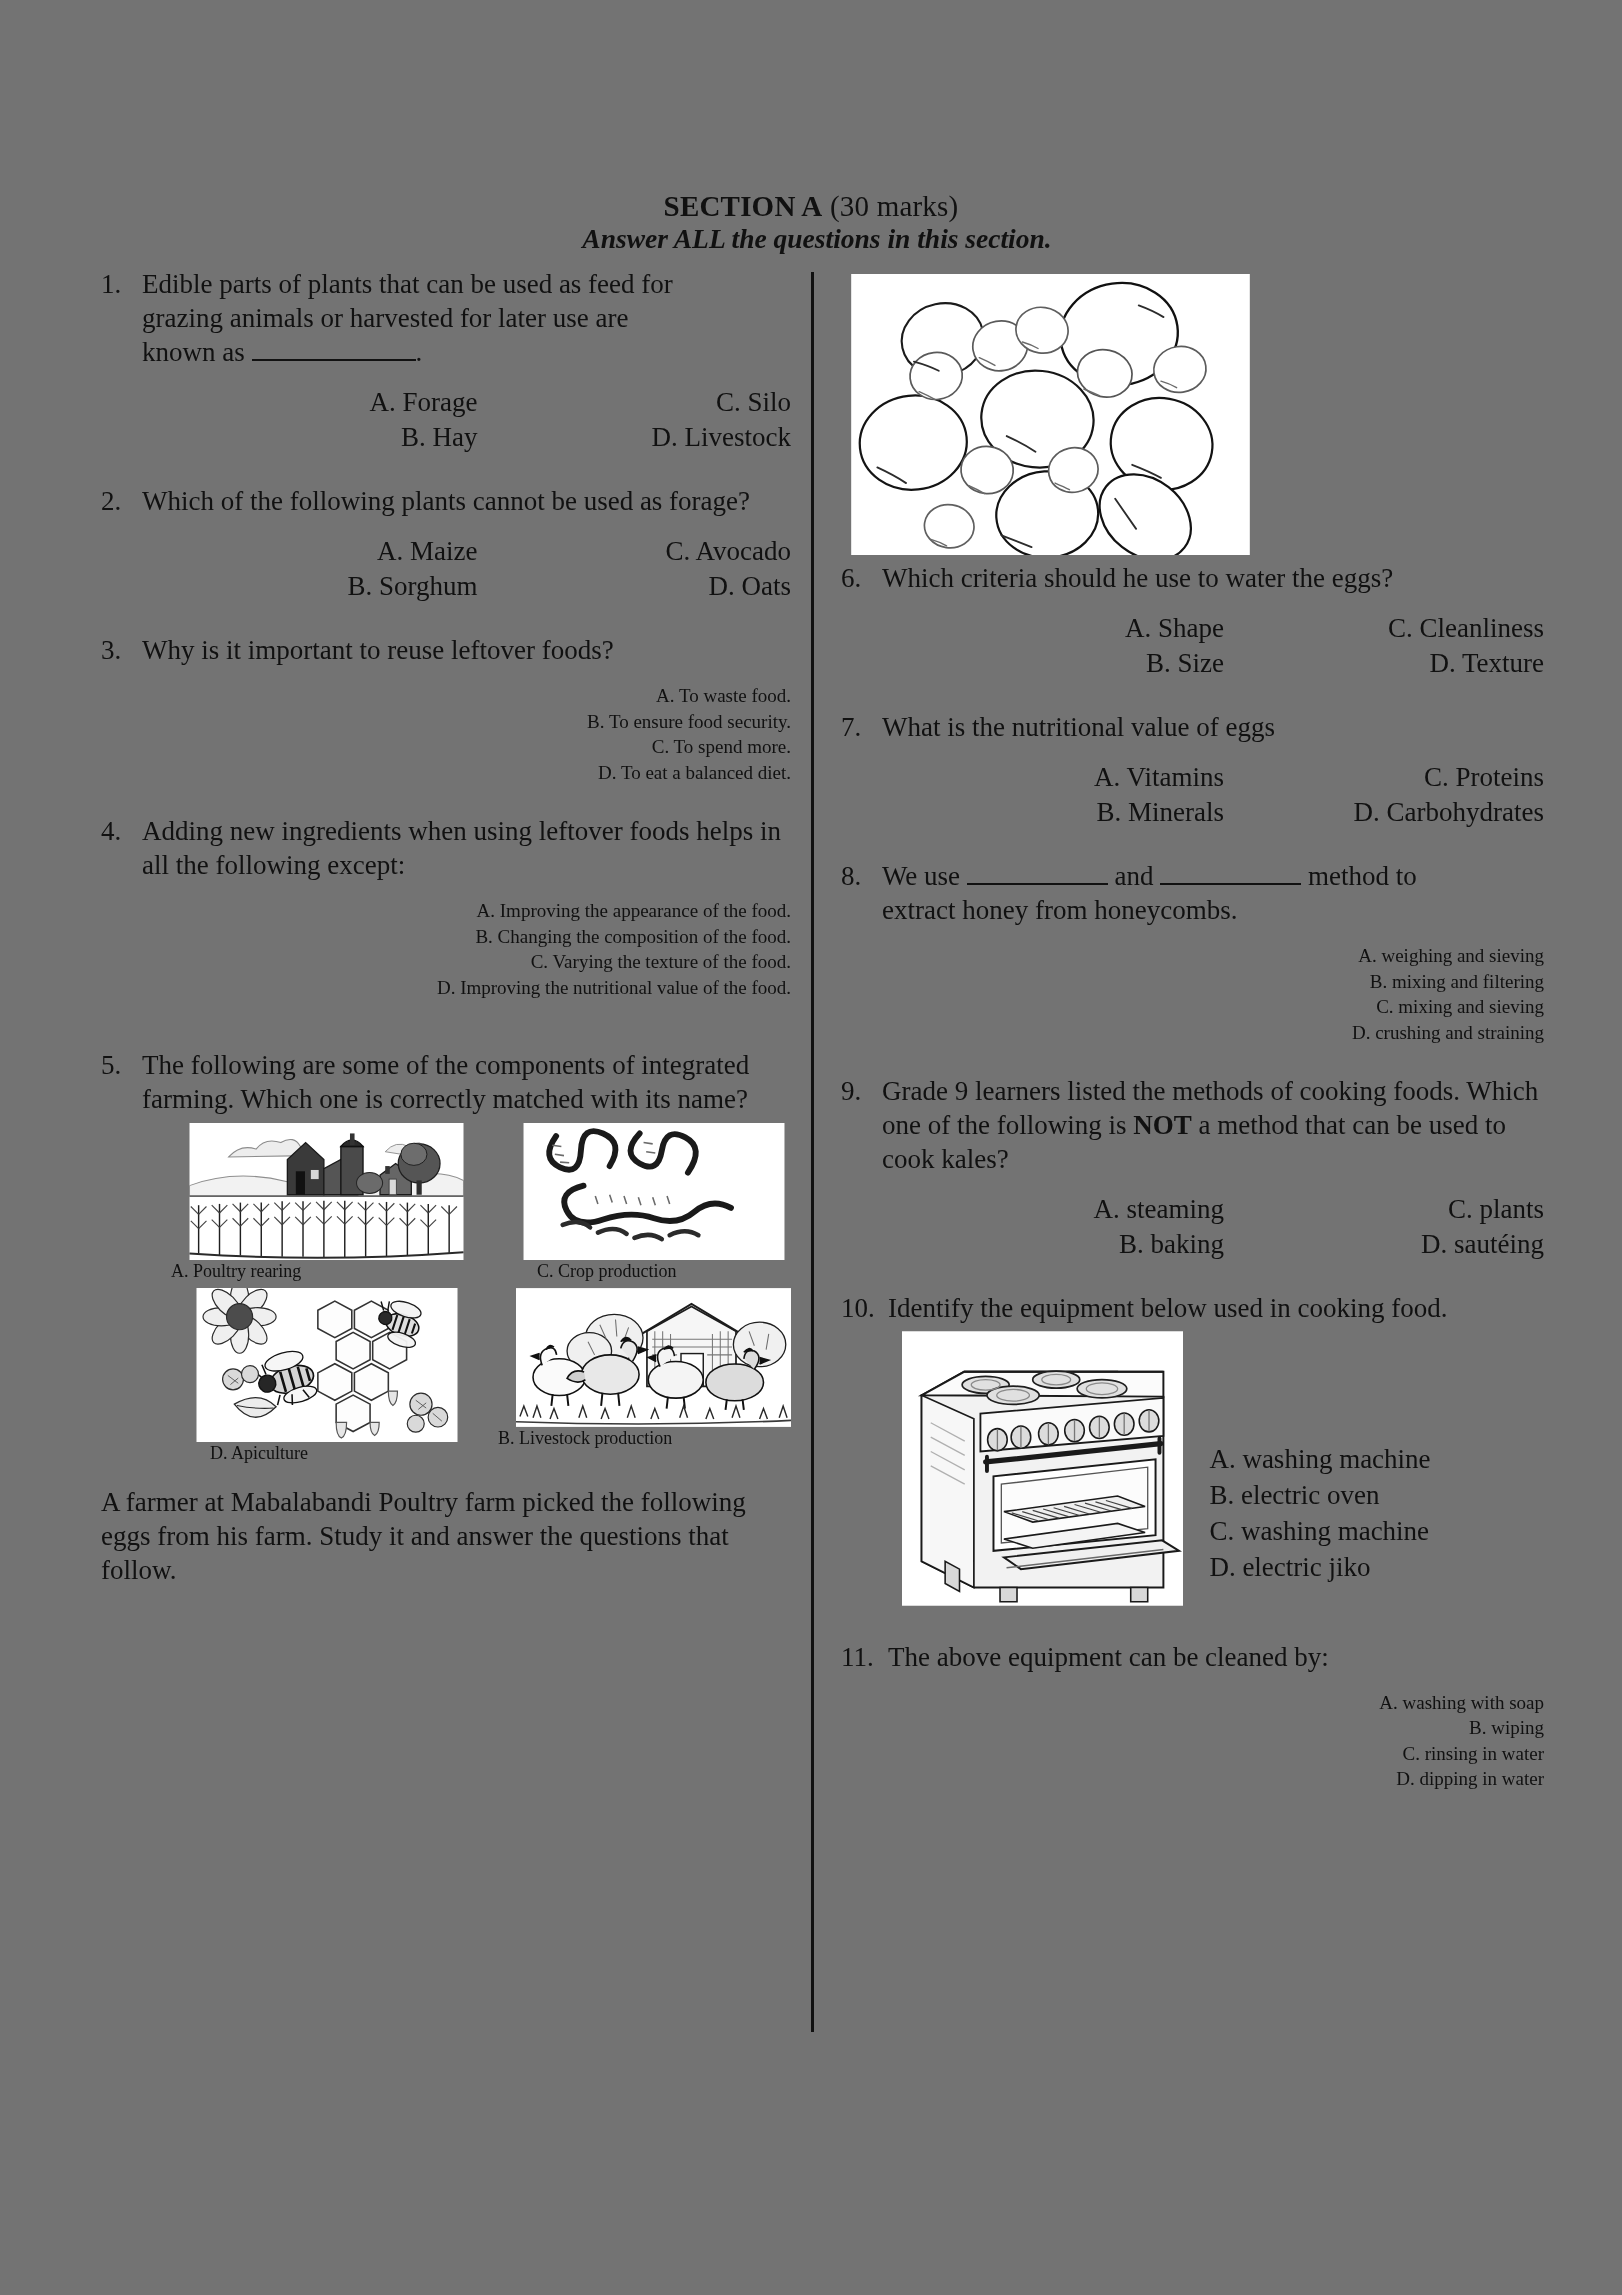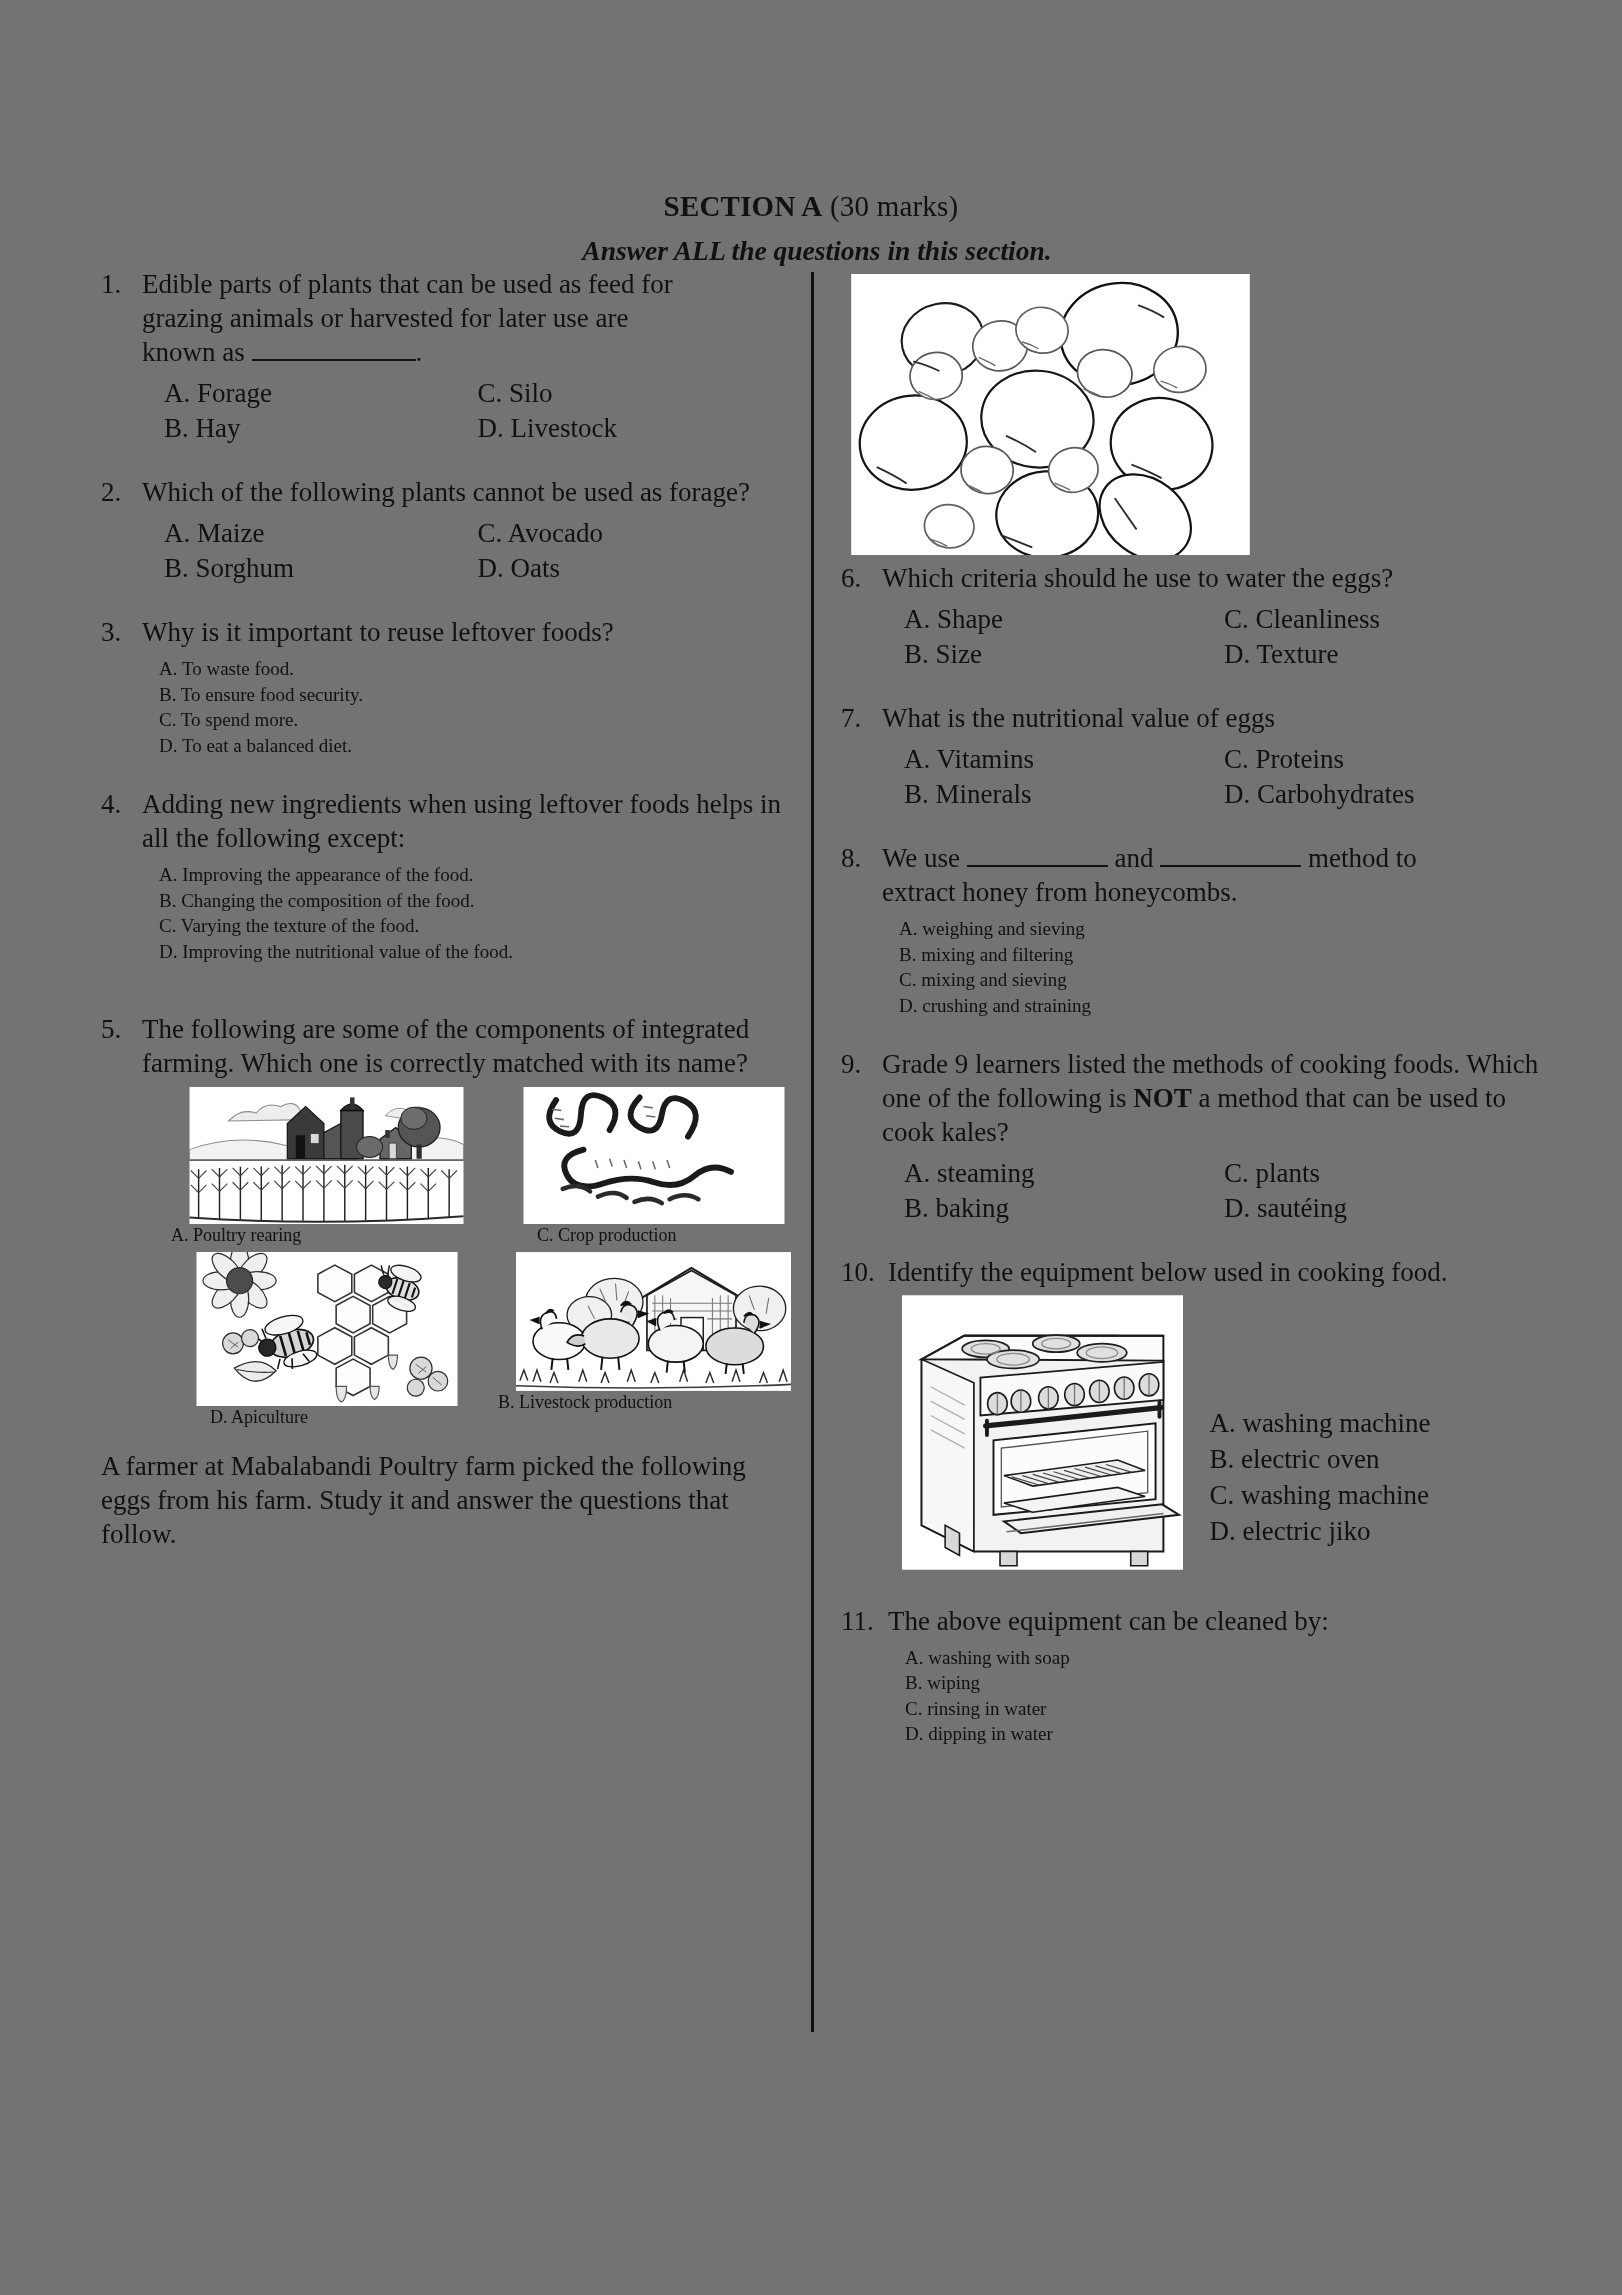--- a/index.html
+++ b/index.html
@@ -9,21 +9,21 @@
     color:#111111;
     position:relative;
     overflow:hidden;
   }
   .page { position:absolute; inset:0; background:#737373; }
 
   
   .header { position:absolute; top:190px; left:0; width:1622px; text-align:center; }
   .sec-title { font-size:29px; letter-spacing:0.2px; }
   .sec-title .bold { font-weight:bold; }
-  .sec-sub { font-size:27.5px; font-weight:bold; font-style:italic; margin-top:12px;padding-left:12px; }
+  .sec-sub { font-size:27.5px; font-weight:bold; font-style:italic; margin-top:0;padding-left:12px; }
 
   
   .divider {
     position:absolute; left:811px; top:272px; width:3.3px; height:1760px;
     background:#111;
   }
   .col-left  { position:absolute; left:101px;  top:267px; width:690px; }
   .col-right { position:absolute; left:841px; top:267px; width:703px; }
 
   
@@ -35,21 +35,21 @@
   .q-stem b { font-weight:bold; }
 
   .blank {
     display:inline-block; border-bottom:2.6px solid #111;
     vertical-align:baseline;
   }
   .blank.w1 { width:164px; }
   .blank.w2 { width:141px; }
 
   
-  .opts { margin-top:7px; }
+  .opts { margin-top:16px;text-align:right; }
   .opts.two-col { display:flex; flex-wrap:wrap; padding-left:22px; }
   .opts.two-col .opt { width:50%; font-size:27px; line-height:1.30; box-sizing:border-box; }
   .opts.stack { padding-left:17px; }
   .opts.stack .opt { font-size:19px; line-height:1.34; }
 
   
   .para { font-size:27px; line-height:1.26; margin-top:3.9px; }
 
   
   .eggs-fig { position:absolute; left:851px; top:274px; width:399px; height:281px; }

